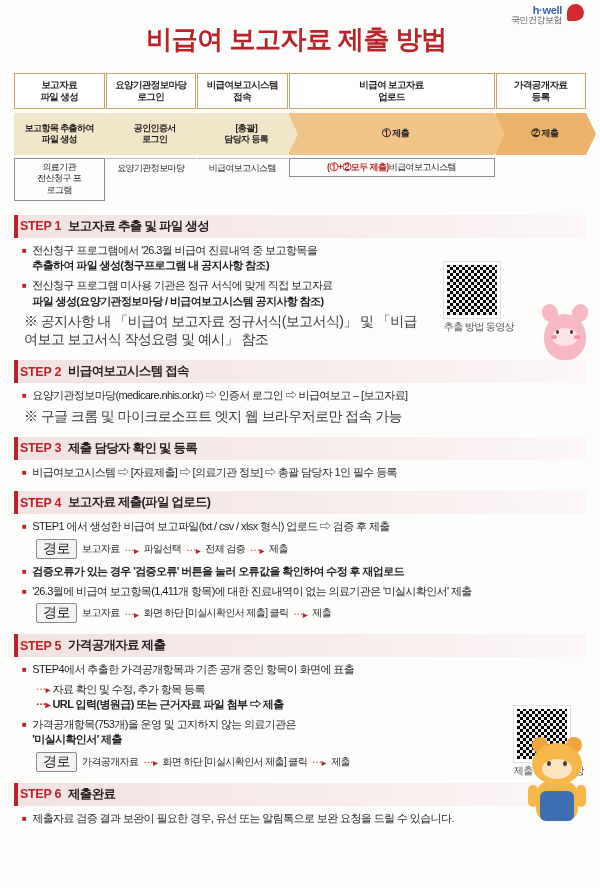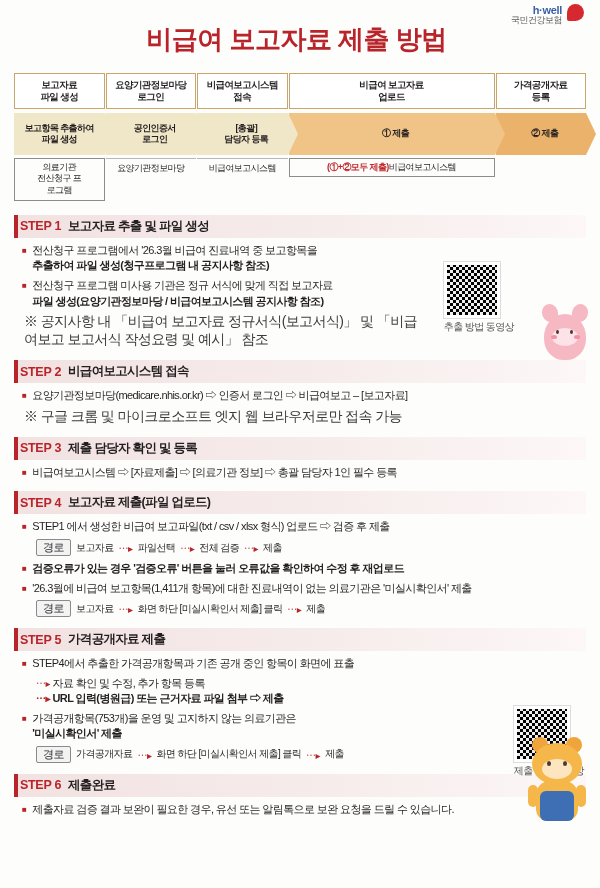--- a/index.html
+++ b/index.html
@@ -115,21 +115,21 @@
   .body { padding: 5px 4px 0 8px; font-size: 11px; letter-spacing: -0.6px; }
   .li { display: flex; gap: 6px; margin-bottom: 4px; line-height: 1.42; }
   .li .sq { color: #b8242a; font-size: 8px; line-height: 1.9; flex: 0 0 auto;}
   .li .txt { flex: 1; }
   .sub { padding-left: 14px; line-height: 1.4; }
   .note { font-size: 14px; color: #3b3b3b; padding-left: 2px; margin-top: 1px;}
   .b { font-weight: bold; }
   .path-row { display: flex; align-items: center; gap: 5px; padding-left: 14px; margin: 2px 0 5px 0; font-size: 10px;}
   .path-tag {
     border: 1px solid #8a8a8a; background: #f3f3f3;
-    font-size: 11px; padding: 0px 6px; border-radius: 2px; letter-spacing: -0.5px;
+    font-size: 14px; padding: 0px 6px; border-radius: 2px; letter-spacing: -0.5px;
   }
   .dots { color: #b8242a; font-size: 10px; letter-spacing: -0.5px; }
 
   
   .qr-wrap { position: absolute; text-align: center; }
   .qr {
     width: 56px; height: 56px;
     background:
       repeating-linear-gradient(0deg,#111 0 3px,#fff 3px 6px),
       repeating-linear-gradient(90deg,#111 0 3px,#fff 3px 6px);

